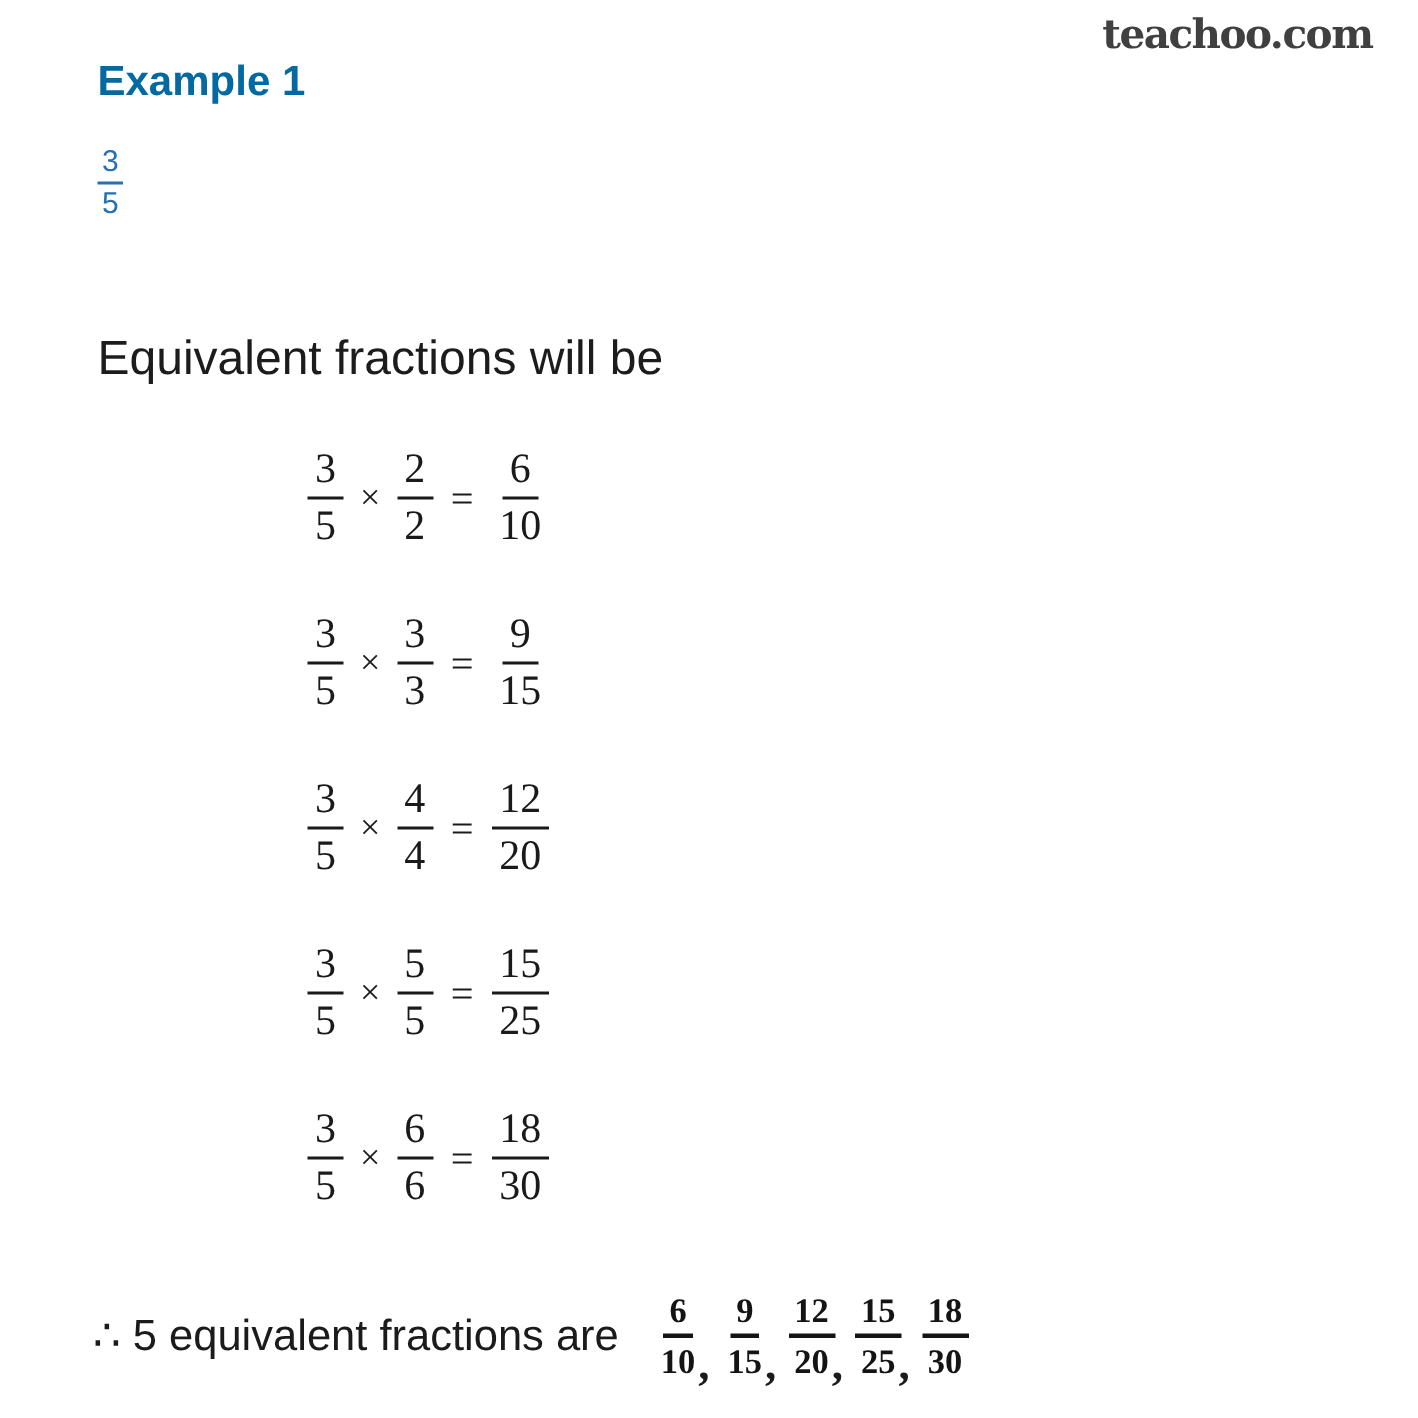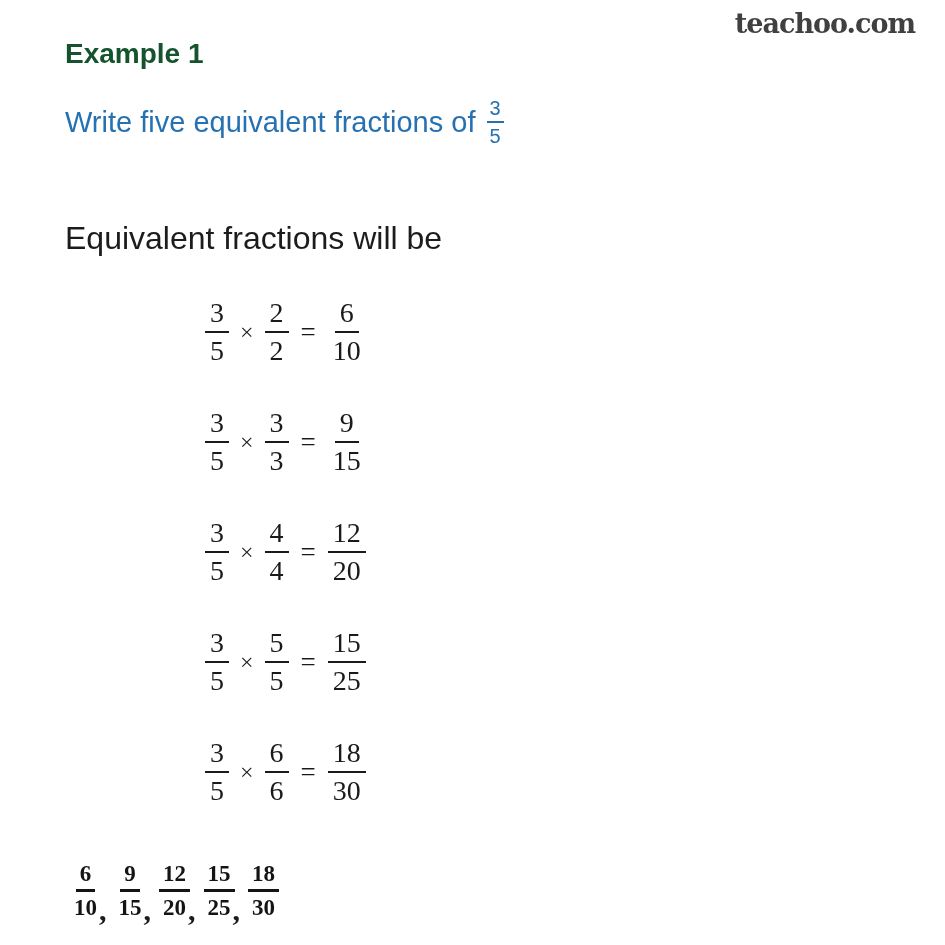--- a/index.html
+++ b/index.html
@@ -31,21 +31,21 @@
   .edge-bar .blue-part  { width: 100%; height: 178px; }
   .edge-bar .black-part { width: 100%; height: 767px; }
 
   
   .title {
     position: absolute;
     left: 65px; top: 38px;
     margin: 0;
     font-size: 28px;
     font-weight: bold;
-    color: #14532d;
+    color: #0369a1;
   }
 
   .question {
     position: absolute;
     left: 65px; top: 98px;
     display: flex;
     align-items: center;
     gap: 11px;
     font-size: 29px;
     color: #2571b1;
@@ -136,21 +136,20 @@
 <div class="brand">teachoo.com</div>
 
 <div class="edge-bar">
   <div class="blue-part"></div>
   <div class="black-part"></div>
 </div>
 
 <h1 class="title">Example 1</h1>
 
 <div class="question">
-  <span>Write five equivalent fractions of</span>
   <span class="frac q-frac">
     <span class="num">3</span>
     <span class="den">5</span>
   </span>
 </div>
 
 <div class="intro">Equivalent fractions will be</div>
 
 <div class="equations" id="equations">
     <div class="equation">
@@ -229,20 +228,21 @@
       </span>
       <span class="op-eq">=</span>
       <span class="frac">
         <span class="num">18</span>
         <span class="den">30</span>
       </span>
     </div>
   </div>
 
 <div class="conclusion">
+  <span class="lead">∴ 5 equivalent fractions are</span>
   <span id="result-fractions" style="display:inline-flex;align-items:center;">
       <span class="frac b-frac">
         <span class="num">6</span>
         <span class="den">10</span>
       </span>
       <span class="comma">,</span>
       <span class="frac b-frac">
         <span class="num">9</span>
         <span class="den">15</span>
       </span>

